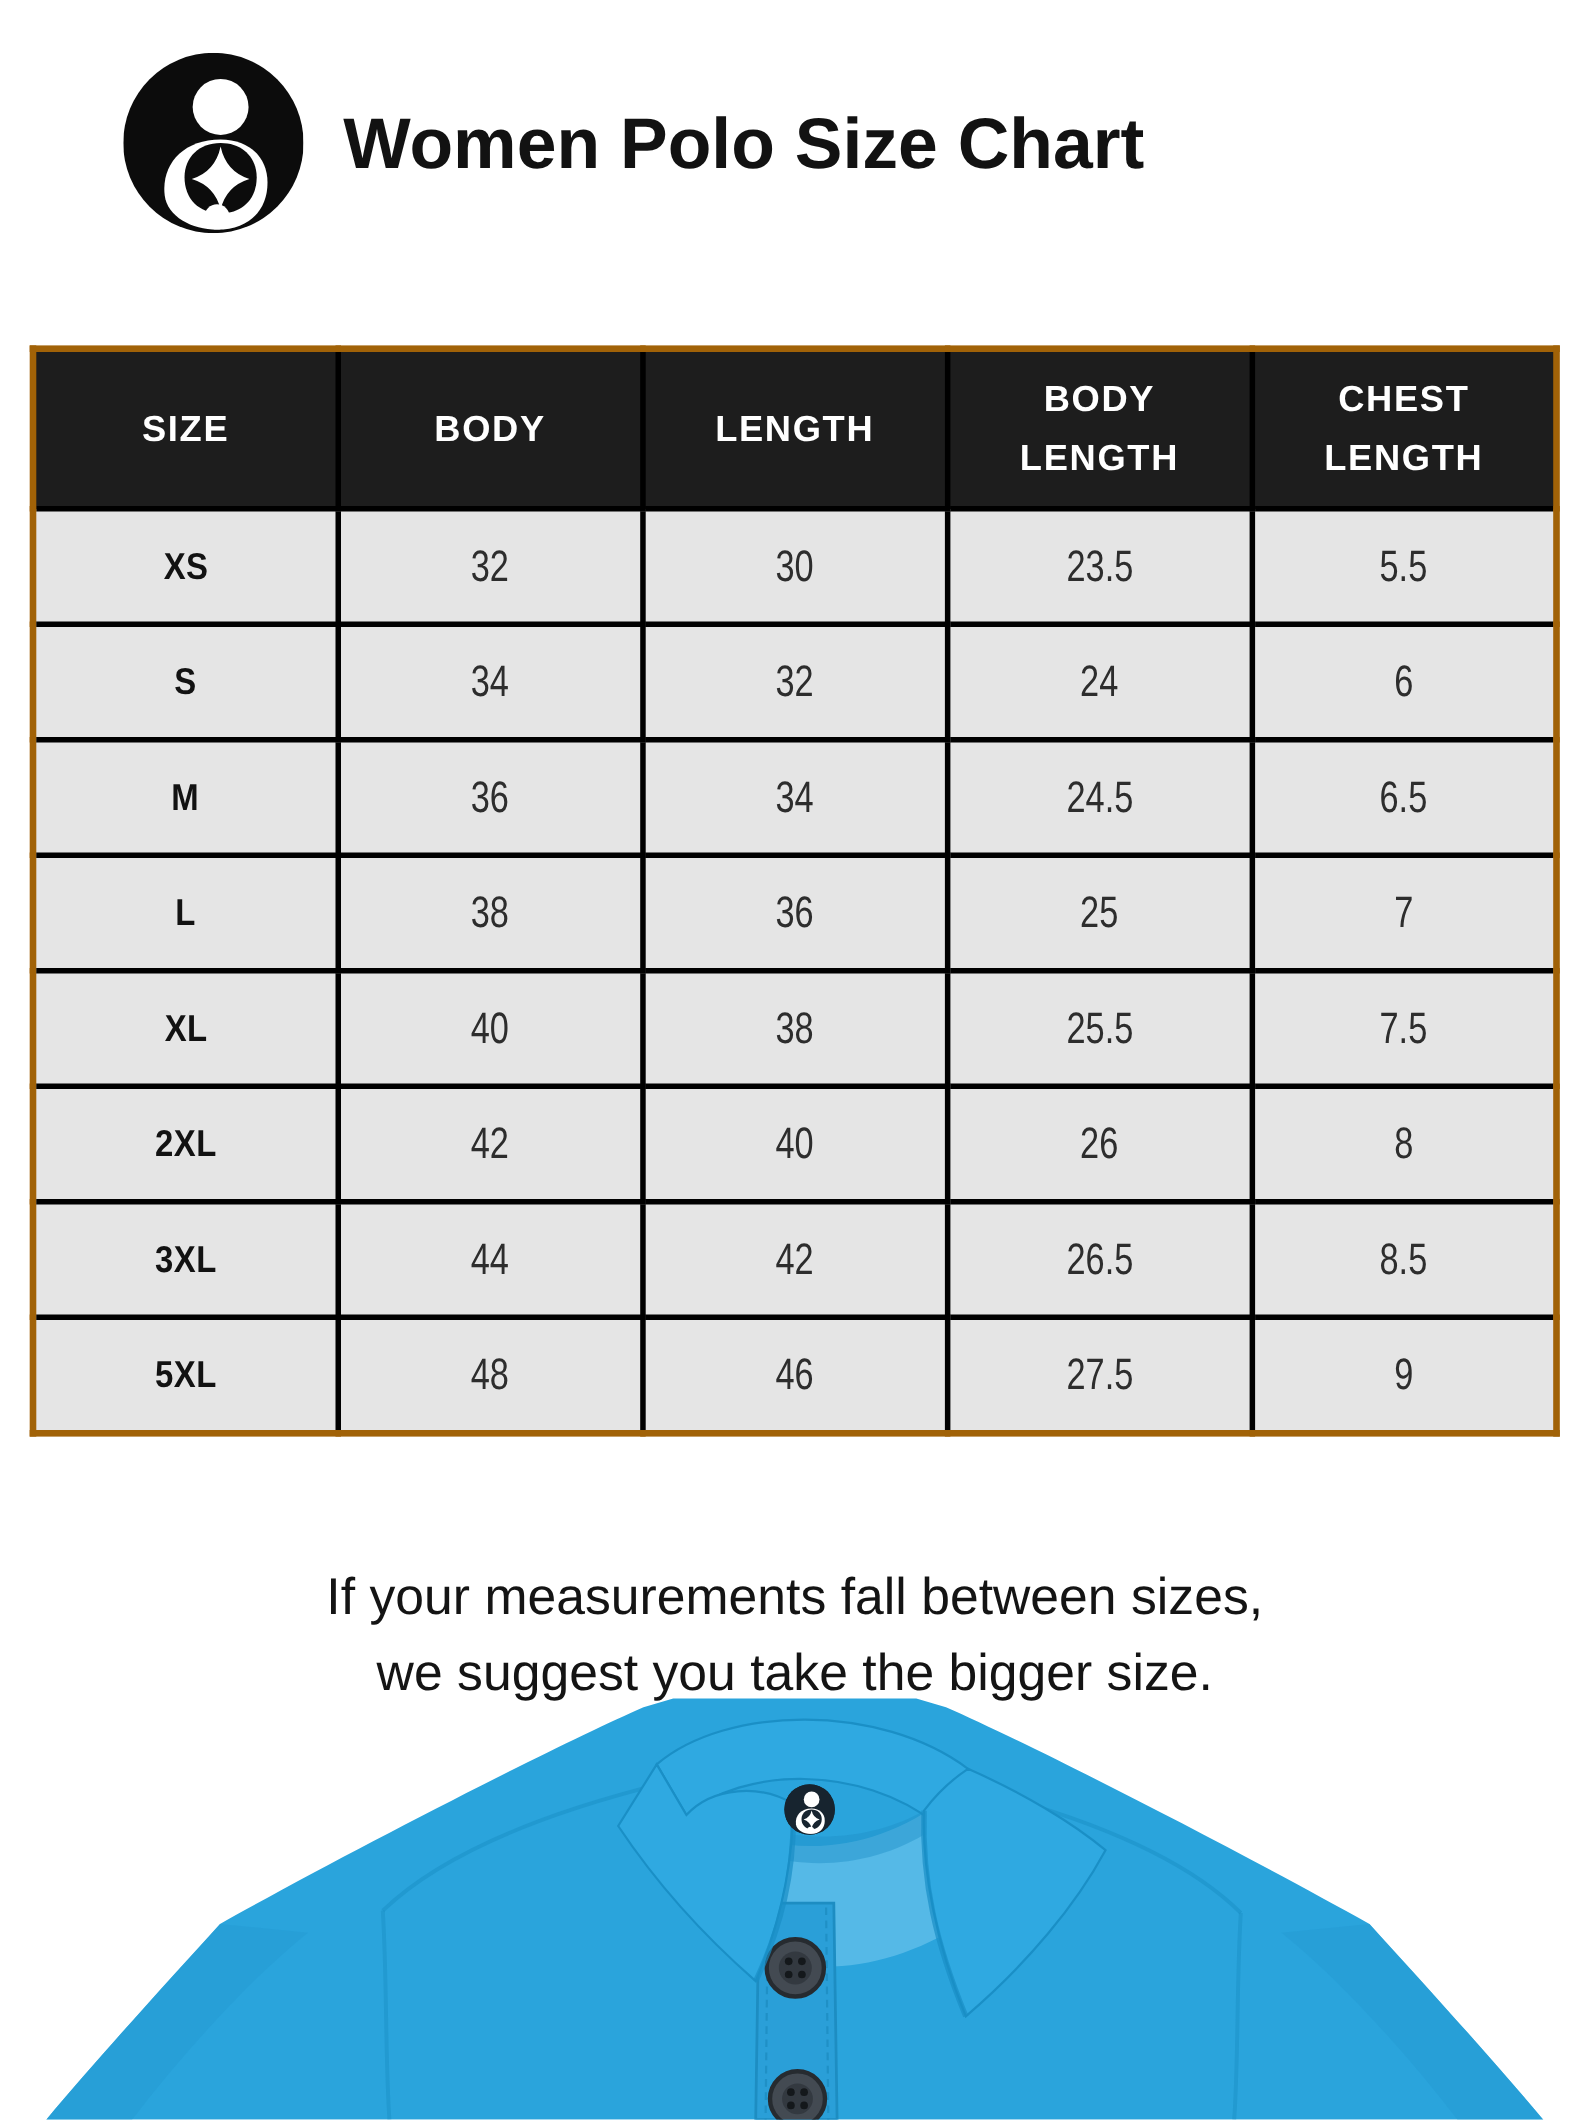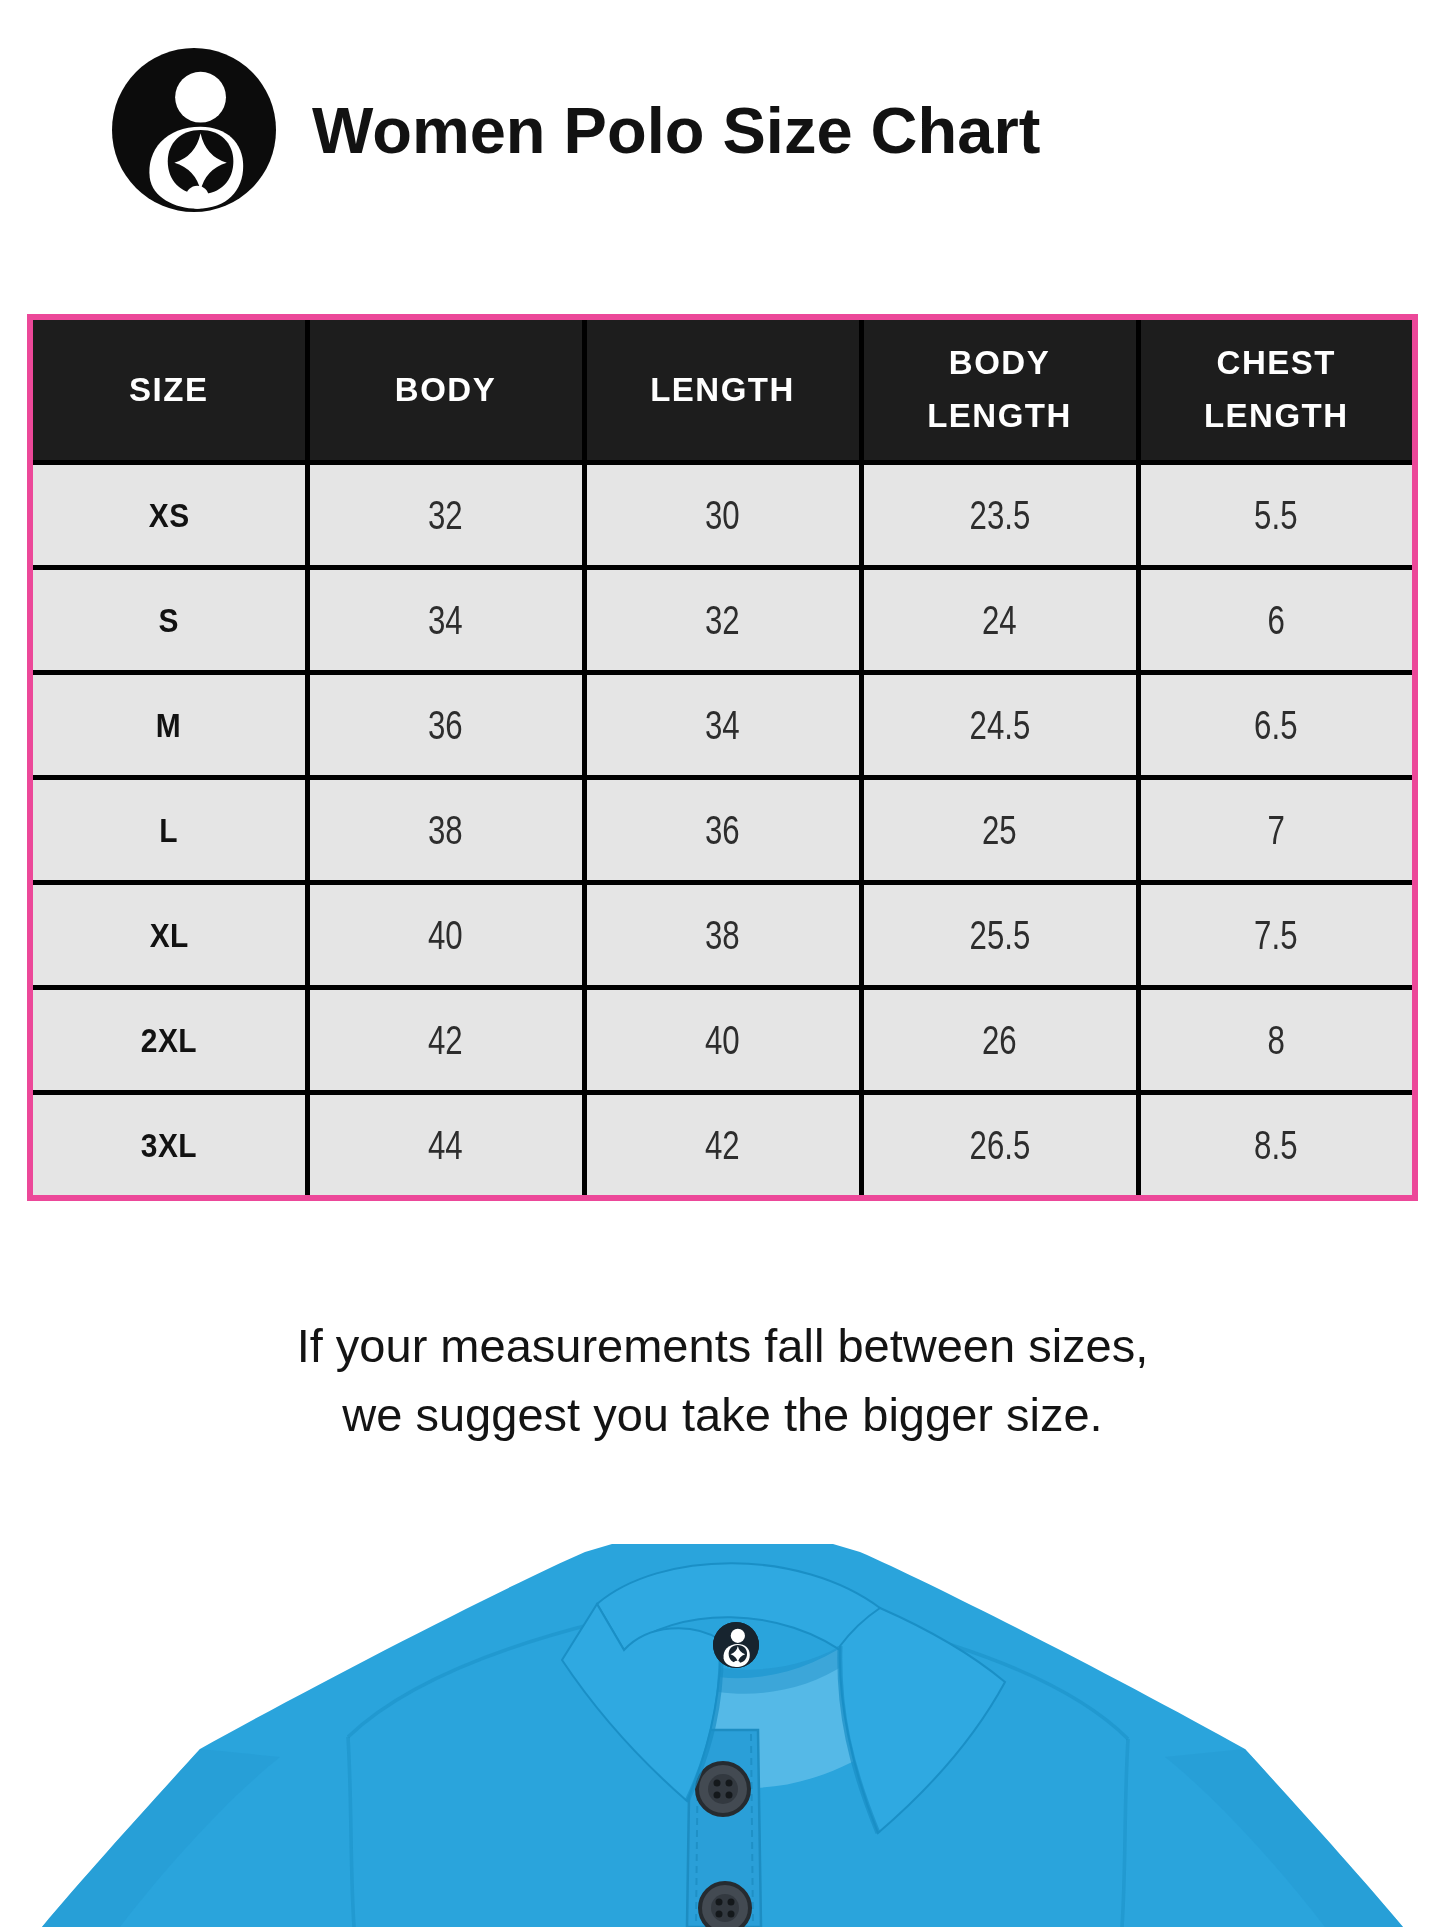--- a/index.html
+++ b/index.html
@@ -14,21 +14,21 @@
   }
   .brand-logo{width:164px;height:164px;flex:0 0 auto;color:#0c0c0c;}
   .page-title{
     font-size:65px;font-weight:700;color:#121212;letter-spacing:0;
     white-space:nowrap;
   }
   
   .table-wrap{margin:100px 27px 0 27px;}
   table.size-chart{
     width:100%;border-collapse:collapse;table-layout:fixed;
-    border:6px solid #ec4899;
+    border:6px solid #a16207;
     padding-left:20px;
   }
   table.size-chart th{
     background:#1d1d1d;color:#ffffff;
     font-size:33px;font-weight:700;letter-spacing:1.5px;
     height:140px;border:5px solid #000;padding:0 40px;line-height:1.6;
     text-align:center;vertical-align:middle;
   }
   table.size-chart td{
     height:98px;border:5px solid #000;background:#e5e5e5;
@@ -125,20 +125,27 @@
         <td><span class="cell-num">26</span></td>
         <td><span class="cell-num">8</span></td>
       </tr>
       <tr>
         <td><span class="cell-size">3XL</span></td>
         <td><span class="cell-num">44</span></td>
         <td><span class="cell-num">42</span></td>
         <td><span class="cell-num">26.5</span></td>
         <td><span class="cell-num">8.5</span></td>
       </tr>
+      <tr>
+        <td><span class="cell-size">5XL</span></td>
+        <td><span class="cell-num">48</span></td>
+        <td><span class="cell-num">46</span></td>
+        <td><span class="cell-num">27.5</span></td>
+        <td><span class="cell-num">9</span></td>
+      </tr>
     </tbody>
   </table>
 </div>
 
 <div class="fit-note">
   <div>If your measurements fall between sizes,</div>
   <div>we suggest you take the bigger size.</div>
 </div>
 
 <svg class="polo-figure" viewBox="0 0 1445 385" role="img">

